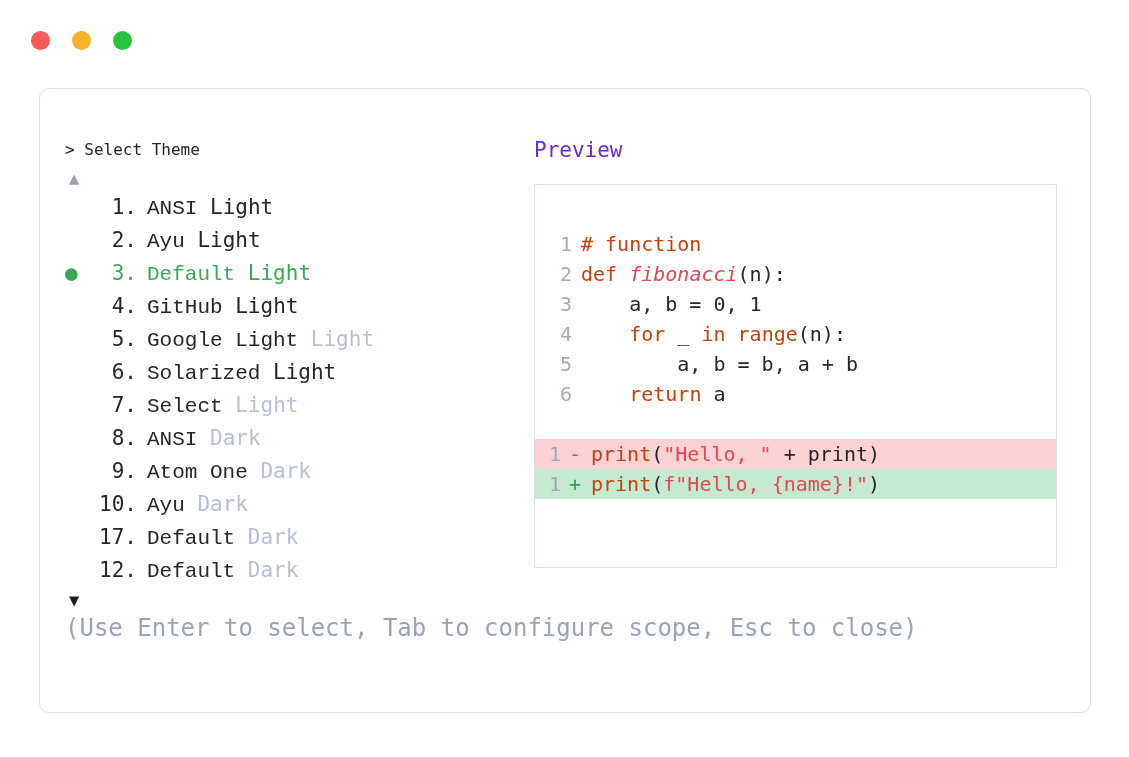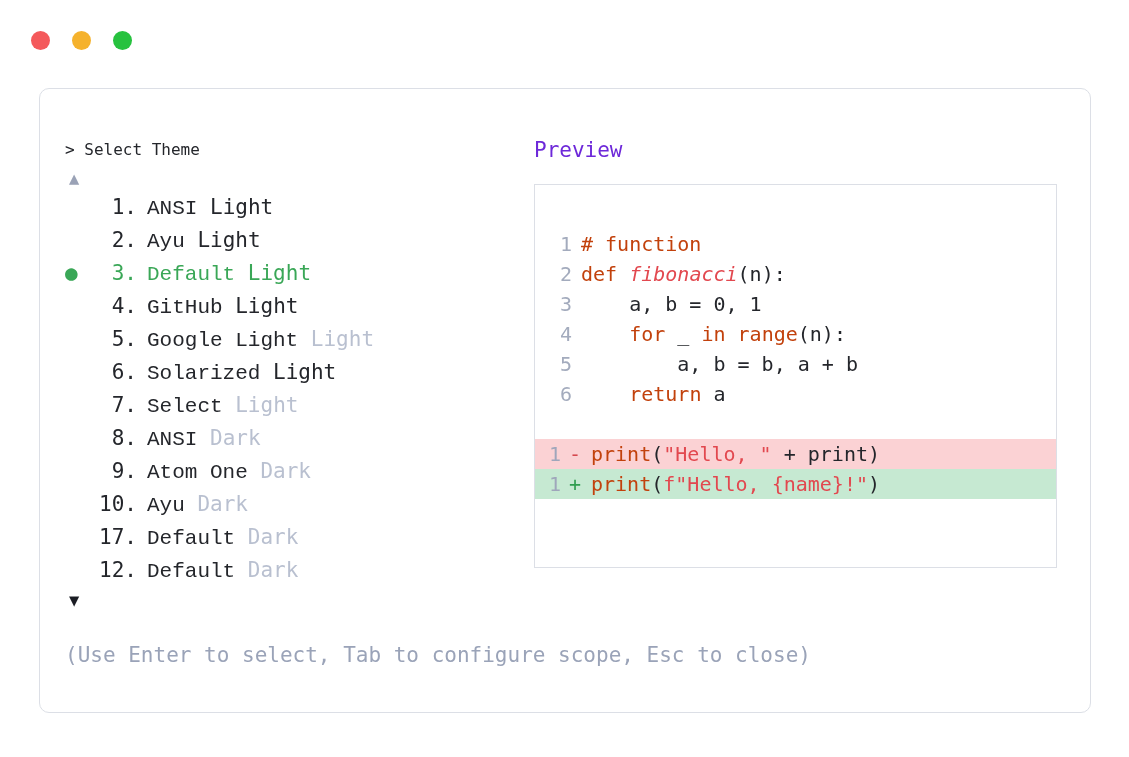--- a/index.html
+++ b/index.html
@@ -95,22 +95,21 @@
     text-align: right;
     white-space: pre;
   }
   .name-col { padding-left: 10px; white-space: pre; font-family: Liberation Mono, monospace; }
   .theme-item.selected .num-col,
   .theme-item.selected .name-col,
   .theme-item.selected .variant { color: #3aa757; }
   .variant.muted { color: #b9c0d0; }
 
   .hint-line {
-    margin-top: 27px;
-    font-size: 21px;
+    font-size: 24px;
     line-height: 30px;
     color: #9aa3b8;
     white-space: pre;
   }
 
   
   .right-pane {
     position: absolute;
     left: 494px; top: 46px;
     width: 535px;

